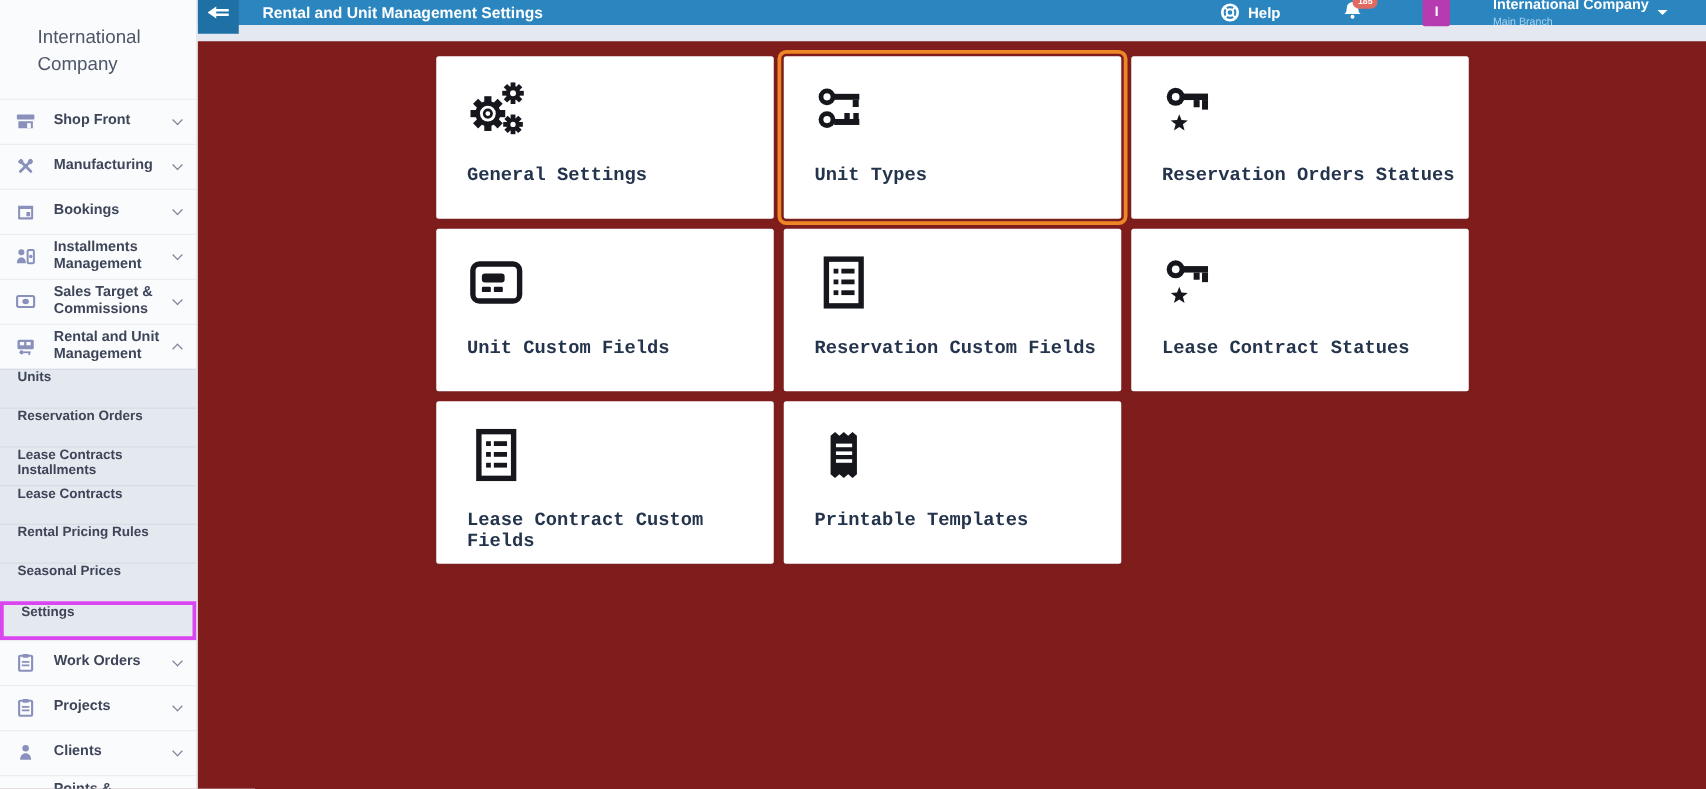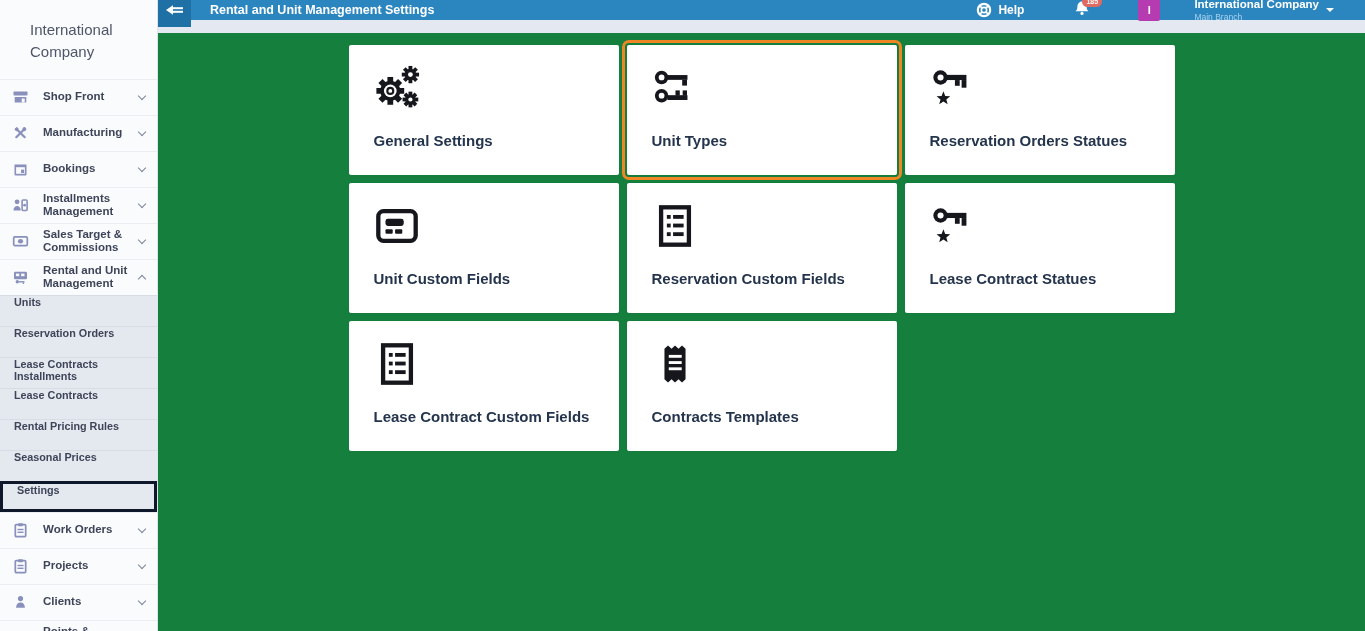--- a/index.html
+++ b/index.html
@@ -13,21 +13,21 @@
   .nav-item { display:flex; align-items:center; height:36px; padding:0 12px;
               border-top:1px solid #ebedf2; cursor:pointer; }
   .nav-icon { width:22px; flex:0 0 22px; margin-right:9px; display:flex; align-items:center; }
   .nav-label { font-size:11.5px; font-weight:700; color:#3e4559; line-height:1.15; width:88px; }
   .chev { width:6px; height:6px; border-right:1.5px solid #7c8398; border-bottom:1.5px solid #7c8398;
           margin-left:auto; transform:rotate(45deg); margin-top:-3px; }
   .chev.up { transform:rotate(-135deg); margin-top:4px; }
   .sub-list { background:#e4e8ef; }
   .sub-item { display:flex; height:31px; padding:0 10px 0 14px;
               border-top:1px solid #d7dce5; font-size:10.8px; font-weight:700; color:#3e4559; cursor:pointer; }
-  .sub-item.red-box { border:3px solid #0f172a; }
+  .sub-item.red-box { border:3px solid #d946ef; }
 
   
   .topbar { position:absolute; left:158px; top:0; right:0; height:20px; background:#2b86c0;
             display:flex; align-items:center; }
   .menu-toggle { width:33px; height:33px; background:#1f70a4; display:flex; align-items:center;
                  justify-content:center; cursor:pointer; flex:0 0 33px; }
   .topbar-title { margin-left:19px; font-size:12.5px; font-weight:700; color:#fff; }
   .topbar-right { margin-left:auto; display:flex; align-items:center; padding-right:31px;gap:26px; }
   .help-wrap { display:flex; align-items:center; gap:6px; margin-right:24px; cursor:pointer; }
   .help-label { color:#fff; font-size:12px; font-weight:700; }
@@ -37,21 +37,21 @@
   .avatar { width:22px; height:22px; border-radius:2px; background:#b63bb0; color:#fff;
             display:flex; align-items:center; justify-content:center; font-size:11px; font-weight:700;
             margin-right:8px; }
   .company-sel { display:flex; align-items:center; gap:7px; cursor:pointer; }
   .company-name { font-size:11.5px; font-weight:700; color:#fff; line-height:1.2; }
   .branch-name { font-size:8.5px; color:#a9d3ee; line-height:1.2; margin-top:1px; }
   .caret-down { width:0; height:0; border-left:4px solid transparent; border-right:4px solid transparent;
                 border-top:4px solid #fff; }
 
   
-  .content { position:absolute; left:158px; top:33px; right:0; bottom:0; background:#15803d; }
+  .content { position:absolute; left:158px; top:33px; right:0; bottom:0; background:#7f1d1d;font-family:Liberation Mono, monospace; }
   .cards { width:826px; margin:12px auto 0; display:grid; grid-template-columns:repeat(3,270px);
            grid-auto-rows:130px; gap:8px 8px; }
   .card { position:relative; background:#fff; border-radius:2px; padding:20px 0 0 25px;
           box-shadow:0 1px 3px rgba(40,50,70,.09); cursor:pointer; }
   .card.highlighted { outline:3px solid #ee8625; outline-offset:2px; }
   .card-label { position:absolute; left:25px; top:87px; font-size:15px; font-weight:700; color:#24344d; }
   .card-icon svg { display:block; }
   .si { fill:#8890bb; }
 </style>
 </head>
@@ -402,17 +402,17 @@
 
     <div class="card">
       <div class="card-icon">
         <svg width="46" height="46" viewBox="0 0 48 48" fill="#15171c">
           <path d="M13 8 l3.7 -3.2 3.7 3.2 3.6 -3.2 3.7 3.2 3.6 -3.2 3.7 3.2 v32 l-3.7 3.2 -3.6 -3.2 -3.7 3.2 -3.6 -3.2 -3.7 3.2 -3.7 -3.2 z"></path>
           <rect x="17.5" y="14.5" width="13.5" height="3" fill="#fff"></rect>
           <rect x="17.5" y="21" width="13.5" height="3" fill="#fff"></rect>
           <rect x="17.5" y="27.5" width="13.5" height="3" fill="#fff"></rect>
         </svg>
       </div>
-      <div class="card-label">Contracts Templates</div>
+      <div class="card-label">Printable Templates</div>
     </div>
 
   </div>
 </main>
 
 </body></html>

